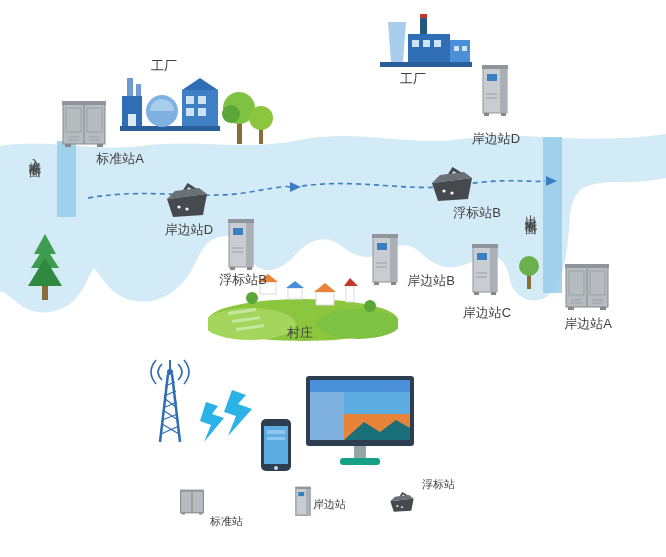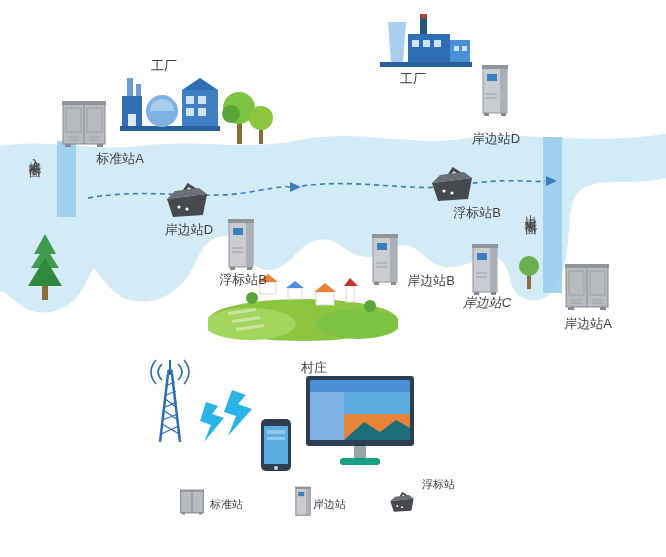--- a/index.html
+++ b/index.html
@@ -215,21 +215,21 @@
       <rect x="1" y="3" width="24" height="46" fill="#c9cdd1" stroke="#8f959a"></rect>
       <rect x="18" y="3" width="7" height="46" fill="#aab0b5"></rect>
       <rect x="0" y="1" width="26" height="4" fill="#8f959a"></rect>
       <rect x="5" y="10" width="10" height="7" fill="#3a7fc1"></rect>
       <line x1="4" y1="30" x2="15" y2="30" stroke="#9aa0a4"></line>
       <line x1="4" y1="34" x2="15" y2="34" stroke="#9aa0a4"></line>
       <rect x="2" y="49" width="5" height="3" fill="#85898d"></rect>
       <rect x="19" y="49" width="5" height="3" fill="#85898d"></rect>
     </svg>
   </div>
-  <div class="lbl" style="left:487px;top:294px;font-style:italic;">岸边站C</div>
+  <div class="lbl" style="left:487px;top:304px;">岸边站C</div>
 
   <div class="icon" style="left:518px;top:253px;">
     <svg width="22" height="40" viewBox="0 0 22 40">
       <rect x="9" y="22" width="4" height="14" fill="#8a6d3b"></rect>
       <circle cx="11" cy="13" r="10" fill="#6ab04c"></circle>
     </svg>
   </div>
 
   <div class="icon" style="left:565px;top:263px;">
     <svg width="44" height="48" viewBox="0 0 44 48">
@@ -270,21 +270,21 @@
       <rect x="52" y="20" width="16" height="12" fill="#ffffff" stroke="#d9d9d9"></rect>
       <polygon points="50,20 60,12 70,20" fill="#e8833a"></polygon>
       <rect x="80" y="26" width="14" height="11" fill="#ffffff" stroke="#d9d9d9"></rect>
       <polygon points="78,26 87,19 96,26" fill="#4a90d9"></polygon>
       <rect x="108" y="30" width="18" height="13" fill="#ffffff" stroke="#d9d9d9"></rect>
       <polygon points="106,30 117,21 128,30" fill="#e8833a"></polygon>
       <rect x="138" y="24" width="8" height="16" fill="#ffffff" stroke="#d9d9d9"></rect>
       <polygon points="136,24 142,16 150,24" fill="#c0392b"></polygon>
     </svg>
   </div>
-  <div class="lbl" style="left:300px;top:359px;margin-left:14px;">村庄</div>
+  <div class="lbl" style="left:300px;top:324px;">村庄</div>
 
   <div class="icon" style="left:138px;top:358px;">
     <svg width="64" height="88" viewBox="0 0 64 88">
       <line x1="22" y1="84" x2="30" y2="16" stroke="#2f6eb5" stroke-width="2.5"></line>
       <line x1="42" y1="84" x2="34" y2="16" stroke="#2f6eb5" stroke-width="2.5"></line>
       <path d="M23 76 L41 68 M41 76 L24 66 M24 62 L40 56 M40 62 L25 52 M25 50 L39 44 M39 50 L26 40 M26 38 L38 33 M27 28 L37 24" stroke="#2f6eb5" stroke-width="1.3" fill="none"></path>
       <line x1="32" y1="16" x2="32" y2="2" stroke="#2f6eb5" stroke-width="2"></line>
       <circle cx="32" cy="14" r="3" fill="#2f6eb5"></circle>
       <path d="M24 6 Q16 14 24 22" stroke="#2f6eb5" stroke-width="1.6" fill="none"></path>
       <path d="M18 2 Q8 14 18 26" stroke="#2f6eb5" stroke-width="1.6" fill="none"></path>
@@ -326,21 +326,21 @@
 
   <div class="icon" style="left:180px;top:489px;">
     <svg width="24" height="26" viewBox="0 0 44 48">
       <rect x="1" y="3" width="42" height="41" fill="#b7bcc0" stroke="#85898d" stroke-width="2"></rect>
       <rect x="0" y="1" width="44" height="4" fill="#8f959a"></rect>
       <line x1="22" y1="5" x2="22" y2="44" stroke="#85898d" stroke-width="2"></line>
       <rect x="3" y="44" width="6" height="3" fill="#85898d"></rect>
       <rect x="35" y="44" width="6" height="3" fill="#85898d"></rect>
     </svg>
   </div>
-  <div class="legend-lbl" style="left:210px;top:497px;">标准站</div>
+  <div class="legend-lbl" style="left:210px;top:514px;">标准站</div>
 
   <div class="icon" style="left:295px;top:486px;">
     <svg width="16" height="31" viewBox="0 0 26 52">
       <rect x="1" y="3" width="24" height="46" fill="#c9cdd1" stroke="#8f959a" stroke-width="2"></rect>
       <rect x="18" y="3" width="7" height="46" fill="#aab0b5"></rect>
       <rect x="0" y="1" width="26" height="4" fill="#8f959a"></rect>
       <rect x="5" y="10" width="10" height="7" fill="#3a7fc1"></rect>
     </svg>
   </div>
   <div class="legend-lbl" style="left:313px;top:497px;">岸边站</div>

